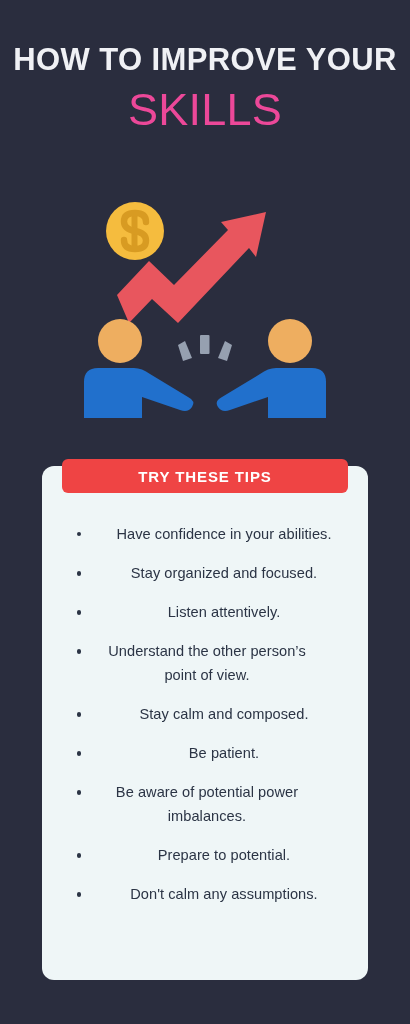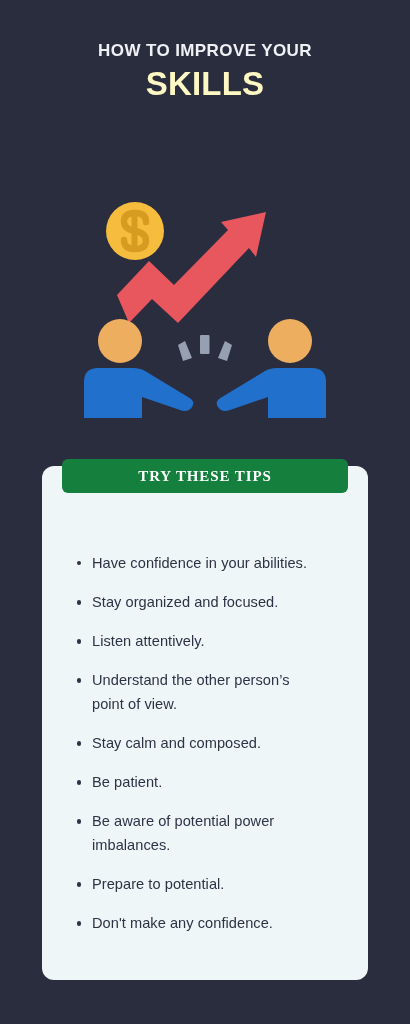--- a/index.html
+++ b/index.html
@@ -18,42 +18,42 @@
   
   .title-block {
     position: absolute;
     top: 40px;
     left: 0;
     width: 410px;
     text-align: center;
   }
   .title-line-1 {
     display: block;
-    font-size: 17px;
+    font-size: 31px;
     font-weight: bold;
     letter-spacing: 0.4px;
     color: #f0f1f5;
     line-height: 1.28;
     white-space: nowrap;
   }
   .title-line-2 {
     display: block;
     font-size: 33px;
     font-weight: bold;
     letter-spacing: 0.2px;
     color: #e8414a;
     line-height: 1.32;
     white-space: nowrap;
   }
   .title-line-3 {
     display: block;
-    font-size: 33px;
-    font-weight: bold;
+    font-size: 45px;
+    font-weight: normal;
     letter-spacing: 0.2px;
-    color: #fef9c3;
+    color: #ec4899;
     line-height: 1.32;
     white-space: nowrap;
   }
 
   
   .illustration {
     position: absolute;
     top: 183px;
     left: 70px;
     width: 270px;
@@ -74,44 +74,44 @@
     border-radius: 12px;
     box-sizing: border-box;
   }
 
   .tips-banner {
     position: absolute;
     left: 62px;
     top: 459px;
     width: 286px;
     height: 34px;
-    background: #15803d;
+    background: #ef4444;
     border-radius: 6px;
     display: flex;
     align-items: center;
     justify-content: center;
-    font-family: Liberation Serif, serif;
   }
   .tips-banner-label {
     color: #ffffff;
     font-size: 15px;
     font-weight: bold;
     letter-spacing: 0.9px;
     line-height: 1;
   }
 
   
   .tips-list {
     position: absolute;
     left: 70px;
-    top: 552px;
+    top: 523px;
     width: 286px;
     margin: 0;
     padding: 0;
     list-style: none;
+    text-align: center;
   }
   .tip-item {
     position: relative;
     padding-left: 22px;
     margin-bottom: 15.5px;
     color: #2b3445;
     font-size: 14.6px;
     line-height: 1.62;
     letter-spacing: 0.05px;
   }
@@ -181,14 +181,14 @@
 
 <ul class="tips-list">
   <li class="tip-item">Have confidence in your abilities.</li>
   <li class="tip-item">Stay organized and focused.</li>
   <li class="tip-item">Listen attentively.</li>
   <li class="tip-item tip-wide">Understand the other person’s point of view.</li>
   <li class="tip-item">Stay calm and composed.</li>
   <li class="tip-item">Be patient.</li>
   <li class="tip-item tip-wide">Be aware of potential power imbalances.</li>
   <li class="tip-item">Prepare to potential.</li>
-  <li class="tip-item">Don't make any confidence.</li>
+  <li class="tip-item">Don't calm any assumptions.</li>
 </ul>
 
 </body></html>

